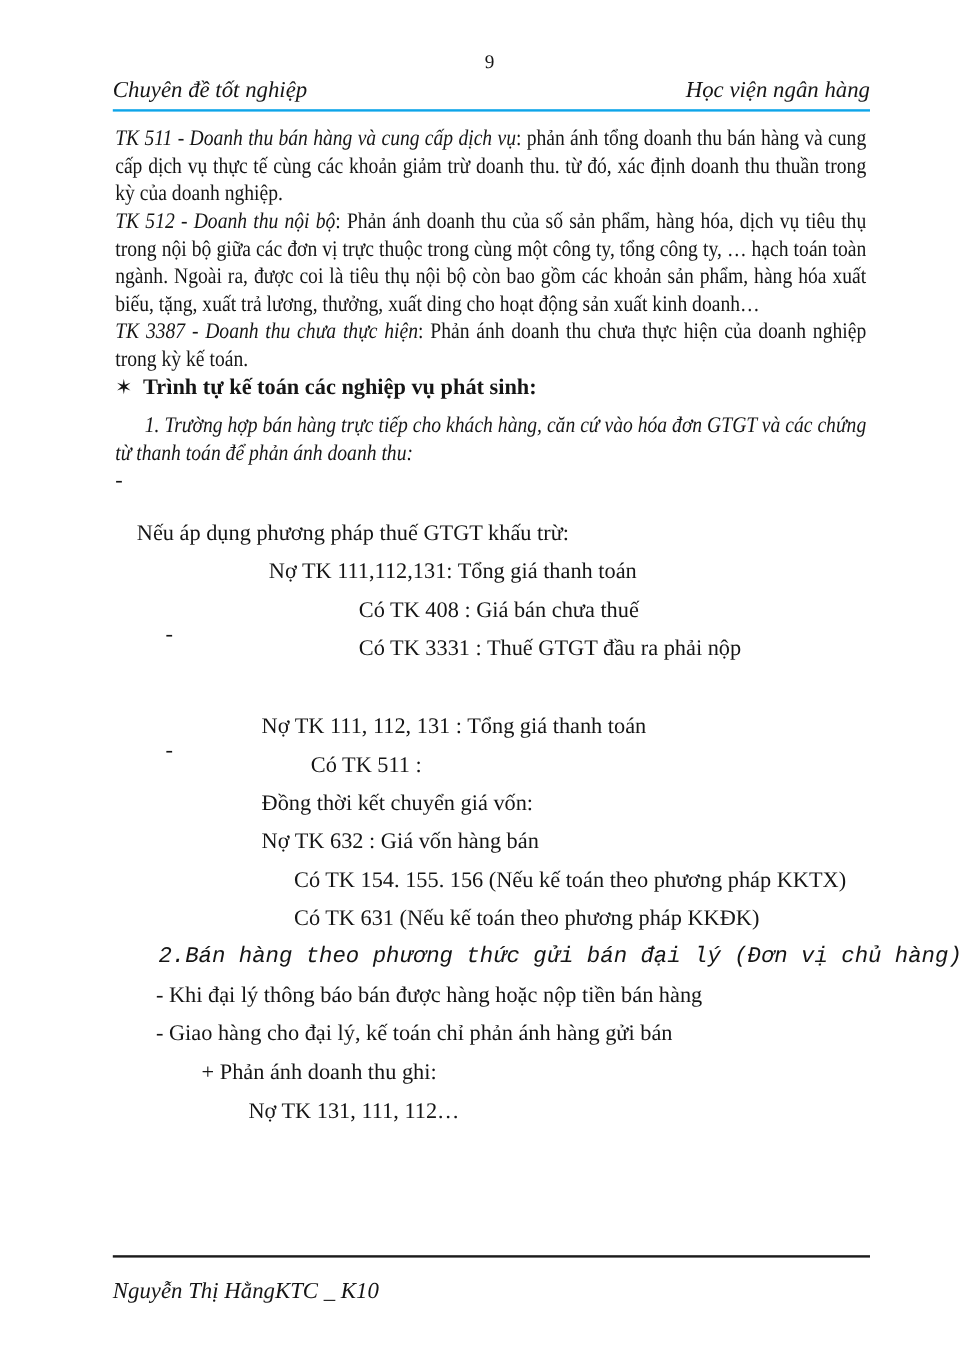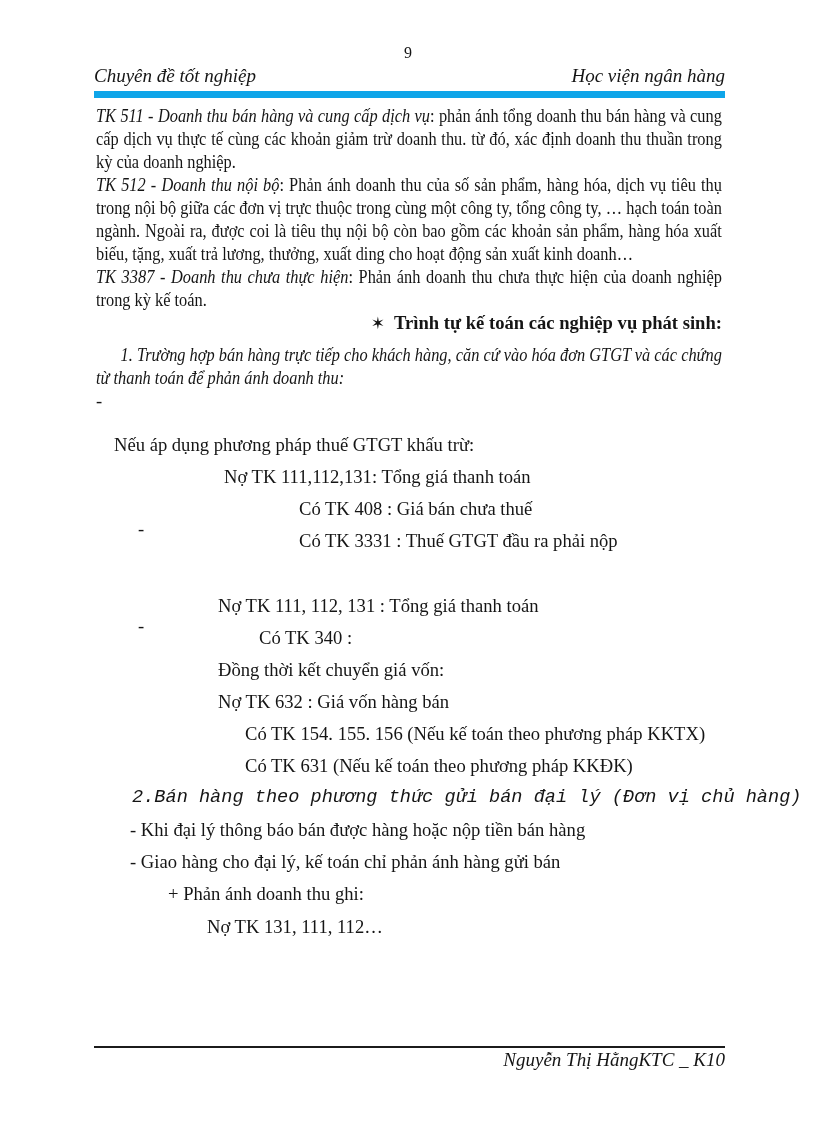--- a/index.html
+++ b/index.html
@@ -3,41 +3,41 @@
 <meta charset="utf-8">
 <style>
   html,body{margin:0;padding:0;background:#fff;}
   .page{
     position:relative;width:816px;height:1123px;background:#fff;overflow:hidden;
     font-family:"Liberation Serif","DejaVu Serif",serif;color:#151515;
   }
   .pageno{position:absolute;top:44px;left:0;width:100%;text-align:center;
     font-size:16px;line-height:18px;}
   .header{position:absolute;top:64px;left:94px;width:631px;
-    border-bottom:7px solid #0ea5e9;padding-bottom:4px;
+    border-bottom:2px solid #0ea5e9;padding-bottom:4px;
     display:flex;justify-content:space-between;
     font-style:italic;font-size:19px;line-height:23px;}
   .bodyflow{position:absolute;top:104px;left:96px;width:626px;
     font-size:18.6px;line-height:23px;}
   
   .jp{width:712px;transform:scaleX(0.879);transform-origin:0 0;
     text-align:justify;margin:0;}
   .lead{font-style:italic;}
-  .hd{margin:0;height:32.1px;white-space:nowrap;text-align:right;}
+  .hd{margin:0;height:32.1px;white-space:nowrap;}
   .hd .star{display:inline-block;margin-right:9px;font-size:17px;
     font-family:"DejaVu Sans",sans-serif;}
   .hd b{font-weight:700;}
   .case{font-style:italic;text-indent:28px;}
   .ln{position:relative;height:32.1px;white-space:nowrap;}
   .ln .mk{position:absolute;left:var(--m);}
   .ln .tx{position:absolute;left:var(--t);margin-top:44px;}
   .ln.it{font-style:italic;font-family:Liberation Mono, monospace;}
   .footer{position:absolute;top:1046px;left:94px;width:631px;
-    border-top:2px solid #1b1b1b;padding-top:0;
-    display:flex;justify-content:flex-end;
+    border-top:2px solid #1b1b1b;padding-top:17px;
+    display:flex;justify-content:flex-start;
     font-style:italic;font-size:19px;line-height:23px;}
 </style>
 </head>
 <body>
 
 <div class="page">
 
   <div class="pageno">9</div>
 
   <div class="header">
@@ -70,21 +70,21 @@
     <div class="ln" style="--t:203px">
         <span class="tx">Có TK 3331 : Thuế GTGT đầu ra phải nộp</span>
       </div>
     <div class="ln" style="--m:42px;--t:122px">
         <span class="mk">-</span>
       </div>
     <div class="ln" style="--t:122px">
         <span class="tx">Nợ TK 111, 112, 131 : Tổng giá thanh toán</span>
       </div>
     <div class="ln" style="--t:163px">
-        <span class="tx">Có TK 340 :</span>
+        <span class="tx">Có TK 511 :</span>
       </div>
     <div class="ln" style="--m:42px;--t:122px">
         <span class="mk">-</span>
         <span class="tx">Đồng thời kết chuyển giá vốn:</span>
       </div>
     <div class="ln" style="--t:122px">
         <span class="tx">Nợ TK 632 : Giá vốn hàng bán</span>
       </div>
     <div class="ln" style="--t:149px">
         <span class="tx">Có TK 154. 155. 156 (Nếu kế toán theo phương pháp KKTX)</span>

